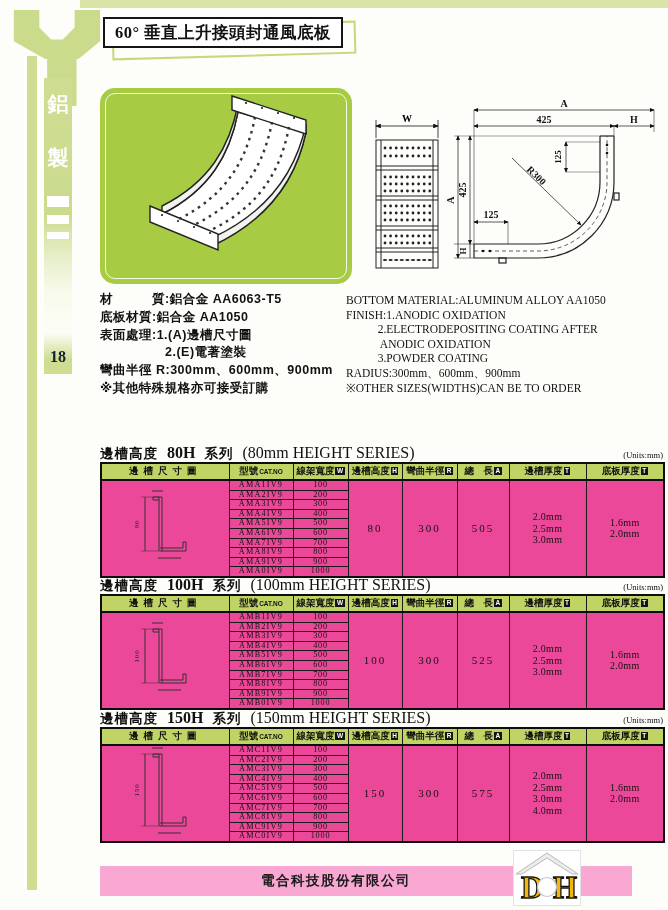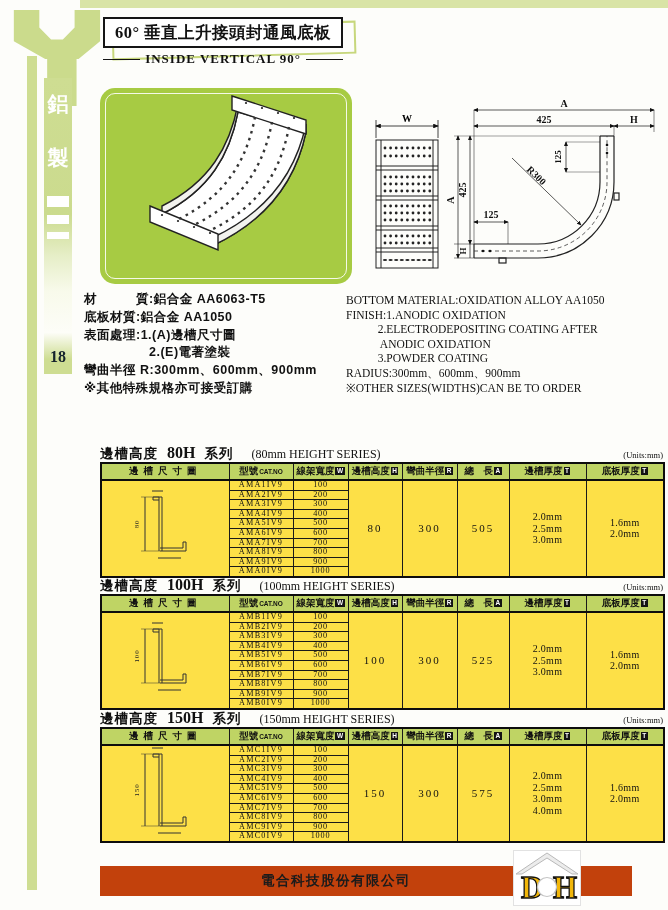--- a/index.html
+++ b/index.html
@@ -23,50 +23,50 @@
   .title-ghost{position:absolute;left:9px;top:7px;width:100%;height:29px;border:2px solid #c7d77c;transform:rotate(-1.6deg);z-index:0}
   .title-box{position:relative;z-index:1;border:2.5px solid #151515;background:#fff;padding:3px 2px 2px;
     font-size:16.5px;font-weight:bold;letter-spacing:.5px;text-align:center;white-space:nowrap}
   .title-en{position:relative;z-index:1;display:flex;align-items:center;gap:5px;margin-top:3px;font-weight:bold;font-size:13px;letter-spacing:1px}
   .title-en .line{flex:1;border-top:1.8px solid #151515;height:0}
 
   .photo{position:absolute;left:100px;top:88px;width:252px;height:196px;background:#a7cb43;border-radius:15px}
   .photo::after{content:"";position:absolute;inset:5px;border:1.5px solid rgba(255,255,255,.88);border-radius:10px;pointer-events:none}
   .techdraw{position:absolute;left:362px;top:96px;width:302px;height:188px}
 
-  .specs-zh{position:absolute;left:84px;top:291px;width:248px}
+  .specs-zh{position:absolute;left:100px;top:291px;width:248px}
   .specs-en{position:absolute;left:346px;top:293px;width:322px}
   .spec-line{white-space:pre}
   .specs-zh .spec-line{font-family:"Liberation Sans","DejaVu Sans",sans-serif;font-weight:bold;font-size:12.5px;line-height:17.8px;letter-spacing:.5px}
   .specs-en .spec-line{font-size:11.5px;line-height:14.6px}
 
   .tbl-section{position:absolute;left:100px;width:563px}
   #t0{top:444px}#t1{top:576px}#t2{top:709px}
   .tbl-title{display:flex;align-items:baseline;height:17px}
   .tbl-title .zh{font-weight:bold;font-size:13.5px;letter-spacing:1px}
   .tbl-title .series{font-size:16px;font-weight:bold;margin:0 9px}
-  .tbl-title .en{font-size:12px;margin-left:18px}
+  .tbl-title .en{font-size:16px;margin-left:9px}
   .tbl-title .units{margin-left:auto;font-size:8.5px}
 
-  table{border-collapse:collapse;table-layout:fixed;width:563px;margin-top:1px;background:#fde047;border:2px solid #0d0d0d}
+  table{border-collapse:collapse;table-layout:fixed;width:563px;margin-top:1px;background:#ec4899;border:2px solid #0d0d0d}
   th,td{border:1px solid #1a1a1a}
   th{background:#bfd464;font-size:9.5px;font-weight:bold;height:15px;padding:0;border-bottom:2px solid #0d0d0d;
      font-family:"Liberation Sans","DejaVu Sans",sans-serif;white-space:nowrap}
   th.first span{letter-spacing:5px}
   th .badge{display:inline-block;background:#141414;color:#fff;font-size:6.5px;line-height:8px;padding:0 1.5px;margin-left:1px;vertical-align:1px}
   th .catno{font-size:6.5px;margin-left:1px}
   td{font-size:8.2px;line-height:8.6px;height:8.6px;padding:0;text-align:center;letter-spacing:.8px}
   td.model{letter-spacing:1.2px}
   td.bigval{font-size:11px;letter-spacing:2px}
   td.thick{font-size:10px;letter-spacing:.3px}
   td.thick .tbox{display:inline-block;text-align:left}
   td.thick .tbox div{line-height:11.5px}
   td.diag{vertical-align:middle}
 
-  .footer-bar{position:absolute;left:100px;top:866px;width:532px;height:30px;background:#c2410c}
+  .footer-bar{position:absolute;left:100px;top:866px;width:532px;height:30px;background:#f9a8d4}
   .footer-company{text-align:center;line-height:30px;font-family:"Liberation Sans","DejaVu Sans",sans-serif;
     font-weight:bold;font-size:13.5px;letter-spacing:1.5px;color:#1b1b1b;padding-right:60px}
   .logo{position:absolute;left:514px;top:851px;width:66px;height:54px;background:#fff;box-shadow:0 0 0 1px #e2e2e2}
   svg text{font-family:"Liberation Serif","DejaVu Serif",serif}
 </style>
 </head>
 <body>
 
 <div id="page">
 
@@ -83,25 +83,20 @@
     <div class="side-char c2">製</div>
     <div class="dash d1"></div>
     <div class="dash d2"></div>
     <div class="dash d3"></div>
     <div class="side-page">18</div>
   </div>
 
   <div class="title-wrap">
     <div class="title-ghost"></div>
     <div class="title-box">60° 垂直上升接頭封通風底板</div>
-    <div class="title-en">
-      <span class="line"></span>
-      <span>INSIDE VERTICAL 90°</span>
-      <span class="line"></span>
-    </div>
   </div>
 
   <div class="photo">
     <svg width="252" height="196" viewBox="0 0 252 196">
       <g stroke="#222" stroke-width="1.4" fill="#fff">
         <path d="M138,24 L206,44 C196,92 168,132 112,158 L62,126 C110,102 130,66 138,24 Z"></path>
         <path d="M206,36 C196,84 168,124 112,150 L112,158 C168,132 196,92 206,44 Z" fill="#f2f2ee"></path>
         <path d="M138,16 C130,58 110,94 62,118 L62,126 C110,102 130,66 138,24 Z" fill="#f2f2ee"></path>
         <polygon points="132,8 206,32 206,46 132,22" fill="#fff"></polygon>
         <polygon points="50,118 118,146 118,162 50,134" fill="#fff"></polygon>
@@ -309,21 +304,21 @@
 
   <div class="specs-zh">
       <div class="spec-line">材　　　質:鋁合金 AA6063-T5</div>
       <div class="spec-line">底板材質:鋁合金 AA1050</div>
       <div class="spec-line">表面處理:1.(A)邊槽尺寸圖</div>
       <div class="spec-line">　　　　　2.(E)電著塗裝</div>
       <div class="spec-line">彎曲半徑 R:300mm、600mm、900mm</div>
       <div class="spec-line">※其他特殊規格亦可接受訂購</div>
     </div>
   <div class="specs-en">
-      <div class="spec-line">BOTTOM MATERIAL:OXIDATION ALLOY AA1050</div>
+      <div class="spec-line">BOTTOM MATERIAL:ALUMINUM ALLOY AA1050</div>
       <div class="spec-line">FINISH:1.ANODIC OXIDATION</div>
       <div class="spec-line">           2.ELECTRODEPOSITING COATING AFTER</div>
       <div class="spec-line">            ANODIC OXIDATION</div>
       <div class="spec-line">           3.POWDER COATING</div>
       <div class="spec-line">RADIUS:300mm、600mm、900mm</div>
       <div class="spec-line">※OTHER SIZES(WIDTHS)CAN BE TO ORDER</div>
     </div>
 
   <div class="tbl-section" id="t0">
     <div class="tbl-title">

